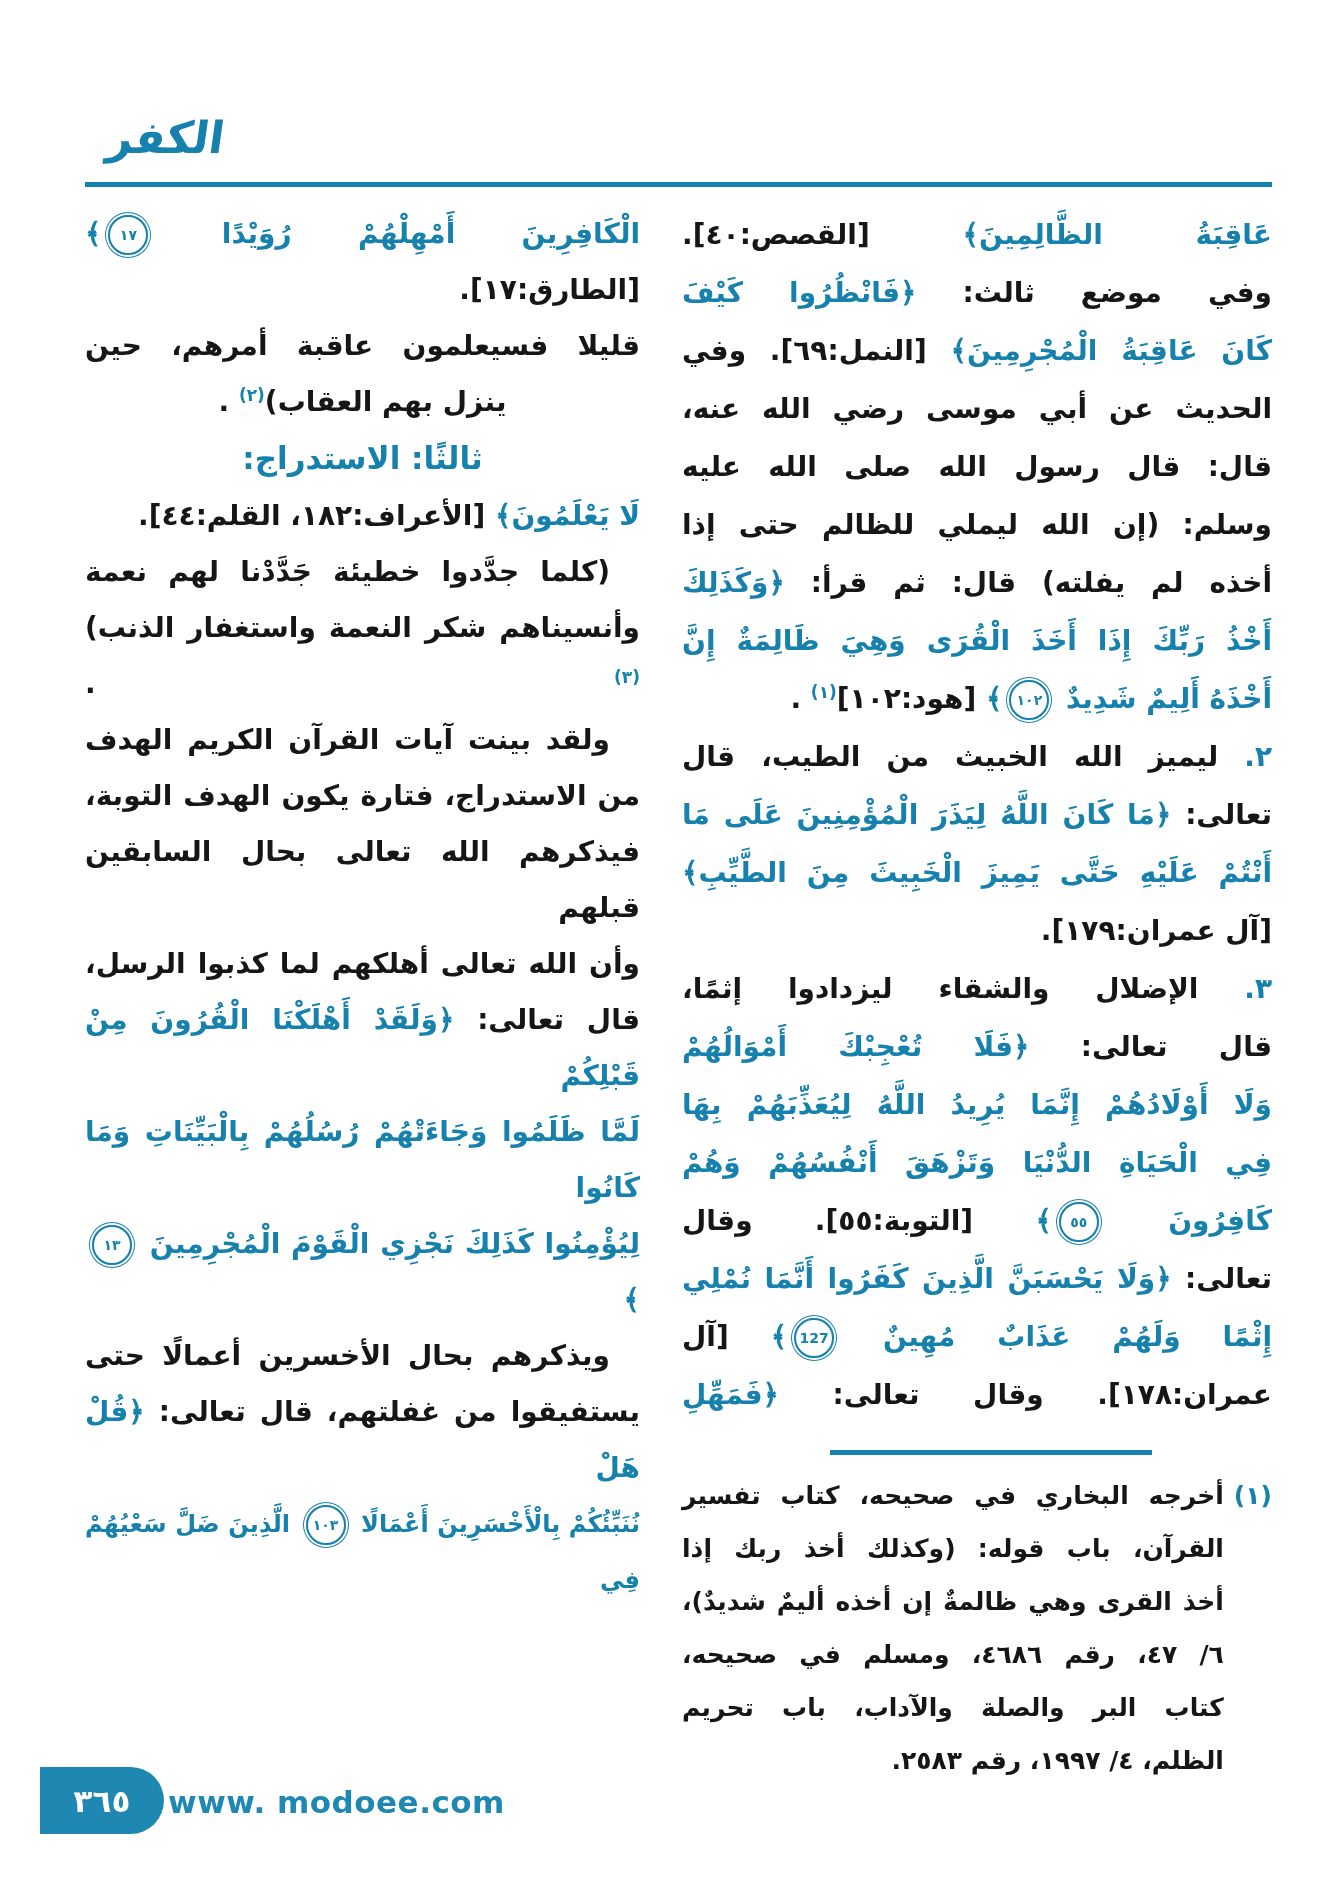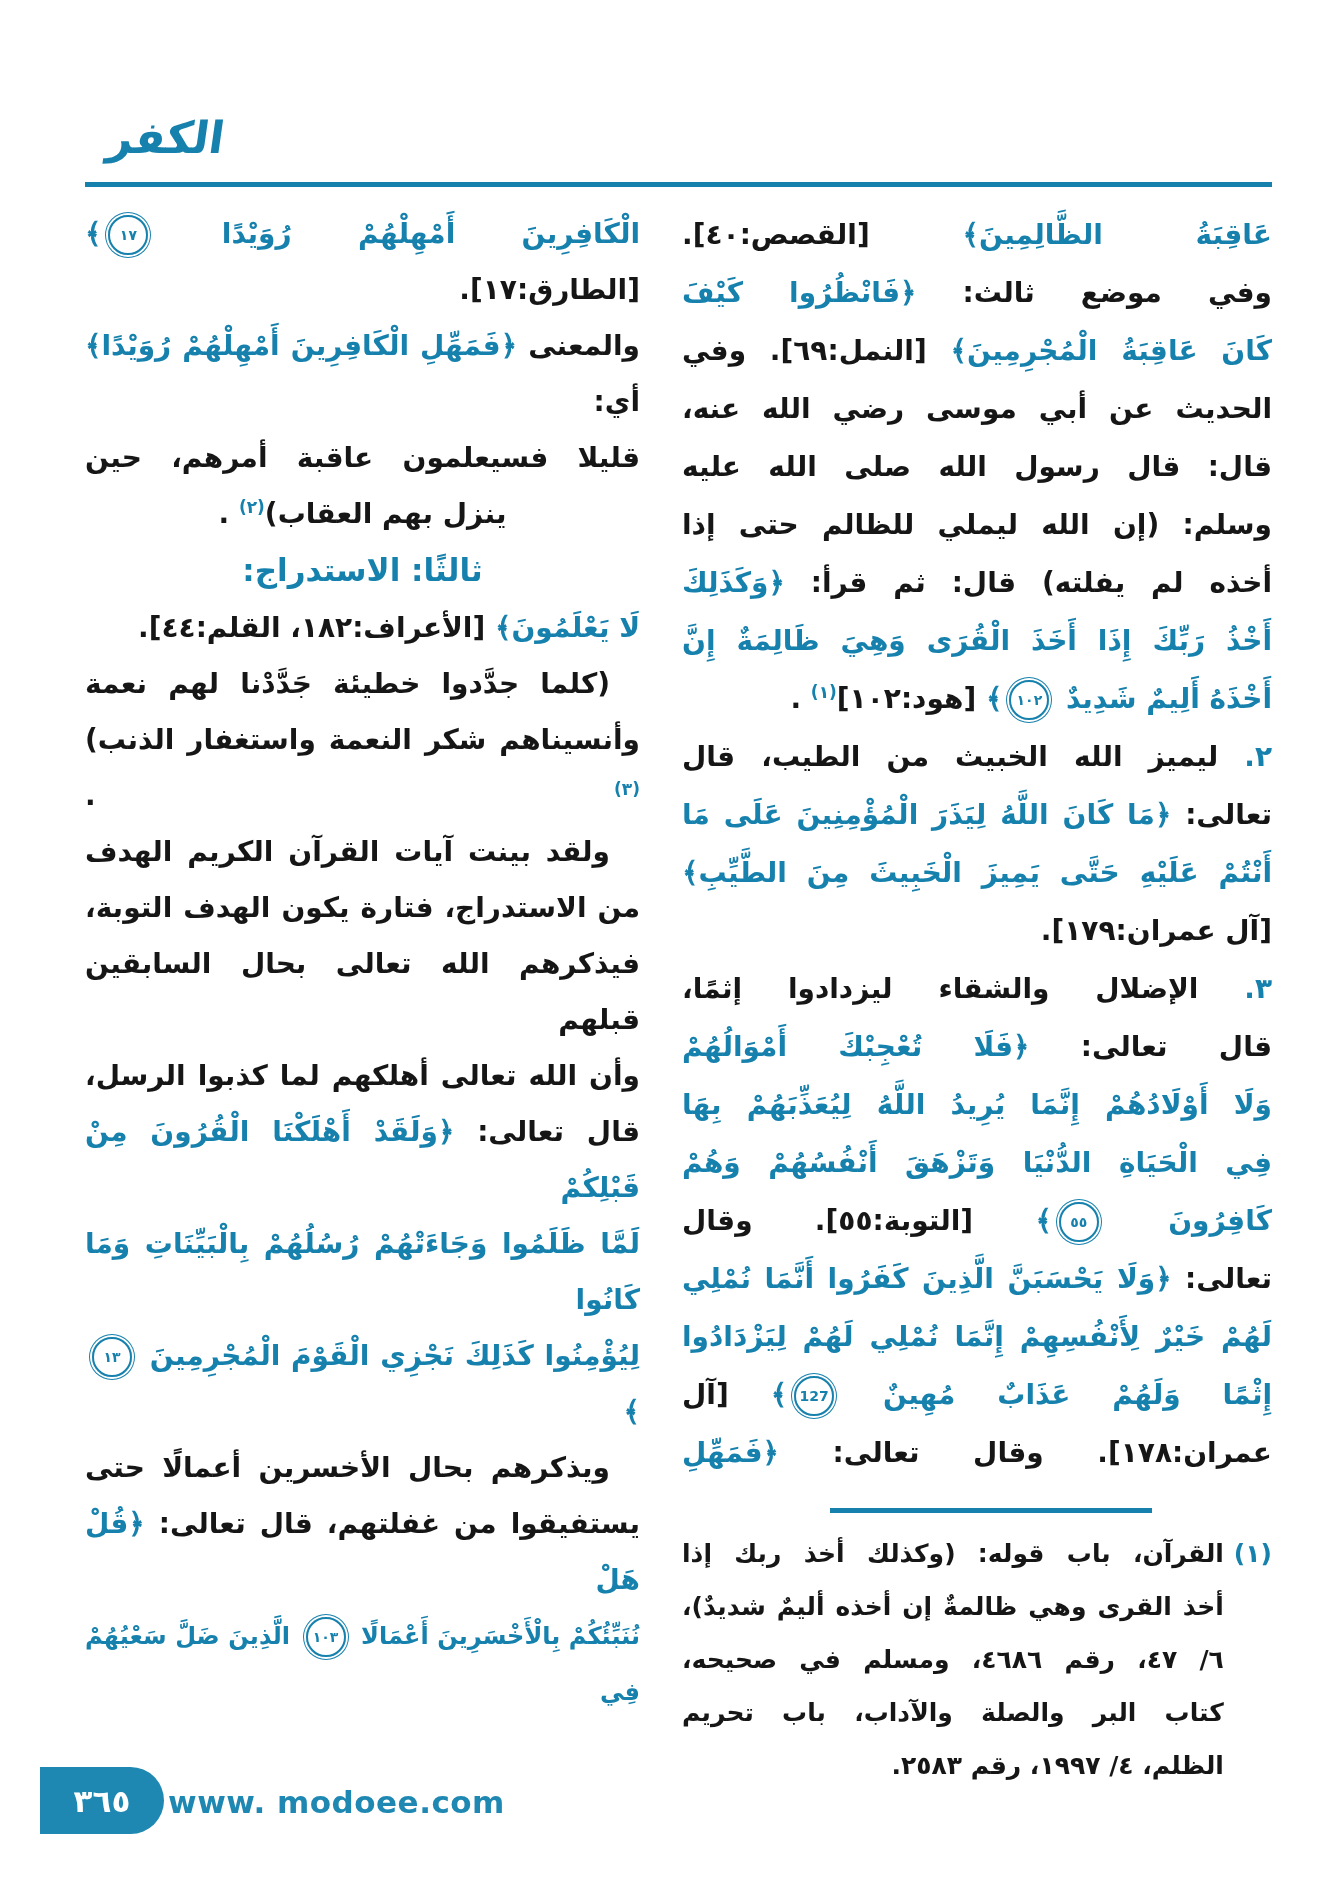--- a/index.html
+++ b/index.html
@@ -105,42 +105,41 @@
           <div class="line j"><span class="seg-n">٢. </span><span class="seg-b">ليميز الله الخبيث من الطيب، قال</span></div>
           <div class="line j"><span class="seg-b">تعالى: </span><span class="seg-q">﴿مَا كَانَ اللَّهُ لِيَذَرَ الْمُؤْمِنِينَ عَلَى مَا</span></div>
           <div class="line j"><span class="seg-q">أَنْتُمْ عَلَيْهِ حَتَّى يَمِيزَ الْخَبِيثَ مِنَ الطَّيِّبِ﴾</span></div>
           <div class="line r"><span class="seg-b">[آل عمران:١٧٩].</span></div>
           <div class="line j"><span class="seg-n">٣. </span><span class="seg-b">الإضلال والشقاء ليزدادوا إثمًا،</span></div>
           <div class="line j"><span class="seg-b">قال تعالى: </span><span class="seg-q">﴿فَلَا تُعْجِبْكَ أَمْوَالُهُمْ</span></div>
           <div class="line j"><span class="seg-q">وَلَا أَوْلَادُهُمْ إِنَّمَا يُرِيدُ اللَّهُ لِيُعَذِّبَهُمْ بِهَا</span></div>
           <div class="line j"><span class="seg-q">فِي الْحَيَاةِ الدُّنْيَا وَتَزْهَقَ أَنْفُسُهُمْ وَهُمْ</span></div>
           <div class="line j"><span class="seg-q">كَافِرُونَ </span><span class="ayah">٥٥</span><span class="seg-q">﴾</span><span class="seg-b"> [التوبة:٥٥]. وقال</span></div>
           <div class="line j"><span class="seg-b">تعالى: </span><span class="seg-q">﴿وَلَا يَحْسَبَنَّ الَّذِينَ كَفَرُوا أَنَّمَا نُمْلِي</span></div>
-          <div class="line j"><span class="seg-q">لَهُمْ خَيْرٌ لِأَنْفُسِهِمْ إِنَّمَا نُمْلِي لَهُمْ لِيَزْدَادُوا</span></div>
           <div class="line j"><span class="seg-q">إِثْمًا وَلَهُمْ عَذَابٌ مُهِينٌ </span><span class="ayah">127</span><span class="seg-q">﴾</span><span class="seg-b"> [آل</span></div>
           <div class="line j"><span class="seg-b">عمران:١٧٨]. وقال تعالى: </span><span class="seg-q">﴿فَمَهِّلِ</span></div>
         </div>
       <div class="fn-sep"></div>
       <div>
           <div class="footnote">
             <span class="fn-marker">(١)</span>
             <div class="fn-body">
+              <div class="fn-line">أخرجه البخاري في صحيحه، كتاب تفسير</div>
               <div class="fn-line">القرآن، باب قوله: (وكذلك أخذ ربك إذا</div>
               <div class="fn-line">أخذ القرى وهي ظالمةٌ إن أخذه أليمٌ شديدٌ)،</div>
               <div class="fn-line">٦/ ٤٧، رقم ٤٦٨٦، ومسلم في صحيحه،</div>
               <div class="fn-line">كتاب البر والصلة والآداب، باب تحريم</div>
               <div class="fn-line last">الظلم، ٤/ ١٩٩٧، رقم ٢٥٨٣.</div>
             </div>
           </div>
         </div>
     </div>
     <div class="col-left">
       <div>
           <div class="line j"><span class="seg-q">الْكَافِرِينَ أَمْهِلْهُمْ رُوَيْدًا </span><span class="ayah">١٧</span><span class="seg-q">﴾</span><span class="seg-b"> [الطارق:١٧].</span></div>
-          <div class="line j"><span class="seg-b">والمعنى </span><span class="seg-q">﴿فَمَهِّلِ الْكَافِرِينَ أَمْهِلْهُمْ رُوَيْدًا﴾</span><span class="seg-b"> أي:</span></div>
           <div class="line j"><span class="seg-b">قليلا فسيعلمون عاقبة أمرهم، حين</span></div>
           <div class="line c"><span class="seg-b">ينزل بهم العقاب)</span><span class="seg-s">(٢)</span><span class="seg-b"> .</span></div>
           <div class="line c"><span class="seg-h">ثالثًا: الاستدراج:</span></div>
           <div class="line r"><span class="seg-q">لَا يَعْلَمُونَ﴾</span><span class="seg-b"> [الأعراف:١٨٢، القلم:٤٤].</span></div>
           <div class="line j ind"><span class="seg-b">(كلما جدَّدوا خطيئة جَدَّدْنا لهم نعمة</span></div>
           <div class="line j"><span class="seg-b">وأنسيناهم شكر النعمة واستغفار الذنب)</span><span class="seg-s">(٣)</span><span class="seg-b"> .</span></div>
           <div class="line j ind"><span class="seg-b">ولقد بينت آيات القرآن الكريم الهدف</span></div>
           <div class="line j"><span class="seg-b">من الاستدراج، فتارة يكون الهدف التوبة،</span></div>
           <div class="line j"><span class="seg-b">فيذكرهم الله تعالى بحال السابقين قبلهم</span></div>
           <div class="line j"><span class="seg-b">وأن الله تعالى أهلكهم لما كذبوا الرسل،</span></div>

